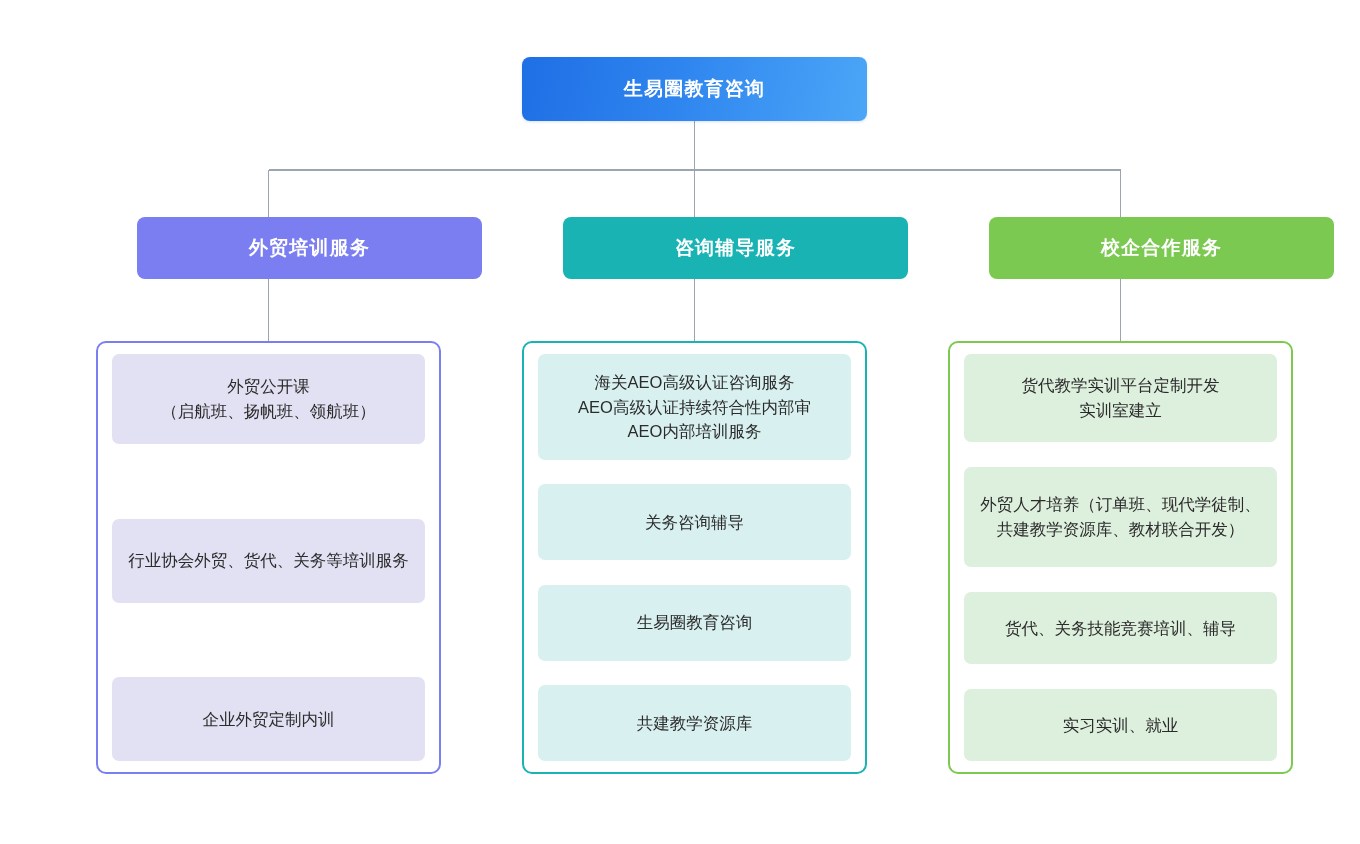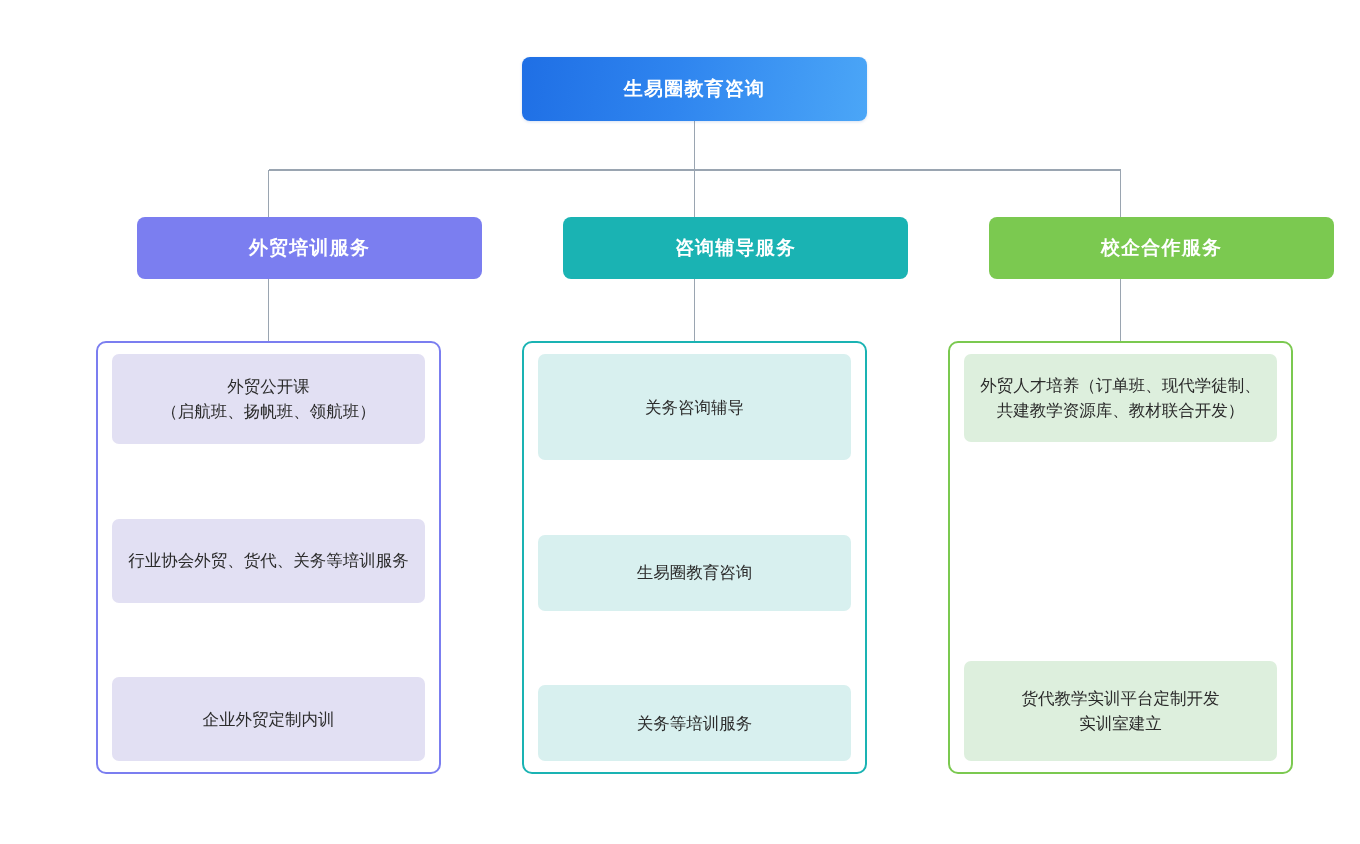--- a/index.html
+++ b/index.html
@@ -177,30 +177,35 @@
       <div class="leaf-card">行业协会外贸、货代、关务等培训服务</div>
       <div class="leaf-card">企业外贸定制内训</div>
     </div>
   </div>
 
   <div class="branch branch-2">
     <div class="branch-header">
       <span class="header-title">咨询辅导服务</span>
     </div>
     <div class="branch-box">
+      <div class="leaf-card">海关AEO高级认证咨询服务
+AEO高级认证持续符合性内部审
+AEO内部培训服务</div>
       <div class="leaf-card">关务咨询辅导</div>
       <div class="leaf-card">生易圈教育咨询</div>
-      <div class="leaf-card">关务等培训服务</div>
+      <div class="leaf-card">共建教学资源库</div>
     </div>
   </div>
 
   <div class="branch branch-3">
     <div class="branch-header">
       <span class="header-title">校企合作服务</span>
     </div>
     <div class="branch-box">
-      <div class="leaf-card">外贸人才培养（订单班、现代学徒制、共建教学资源库、教材联合开发）</div>
       <div class="leaf-card">货代教学实训平台定制开发
 实训室建立</div>
+      <div class="leaf-card">外贸人才培养（订单班、现代学徒制、共建教学资源库、教材联合开发）</div>
+      <div class="leaf-card">货代、关务技能竞赛培训、辅导</div>
+      <div class="leaf-card">实习实训、就业</div>
     </div>
   </div>
 
 </div>
 
 </body></html>

